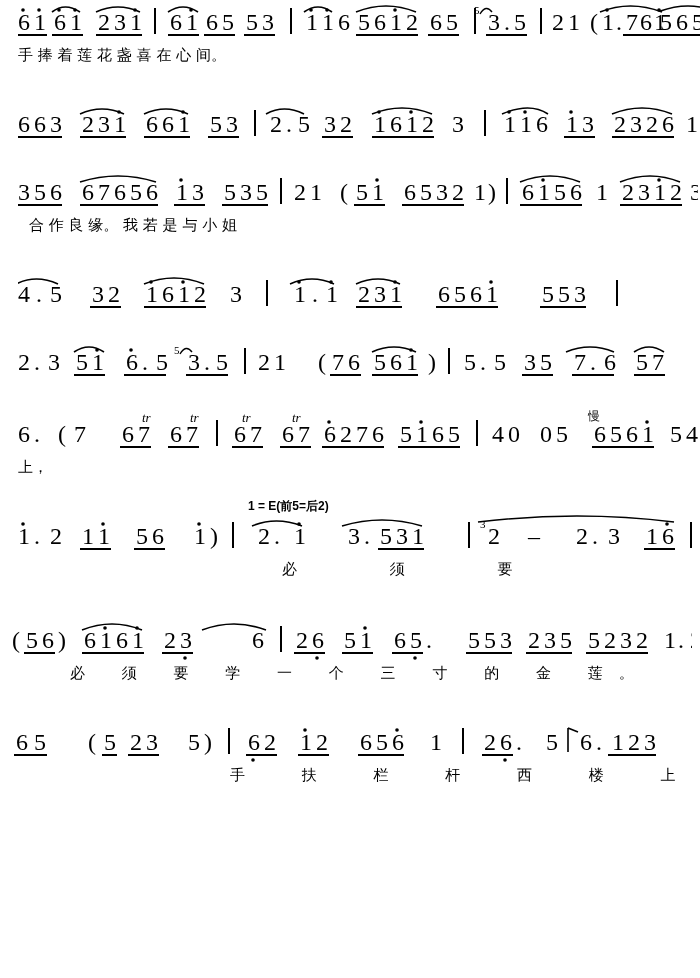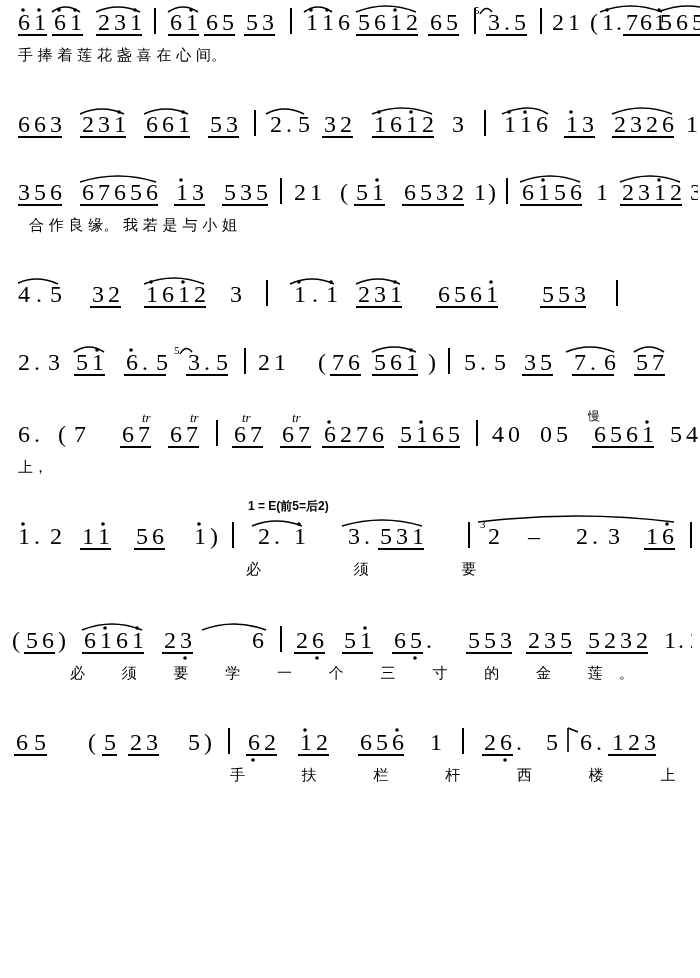--- a/index.html
+++ b/index.html
@@ -468,21 +468,21 @@
             <text x="590" y="30">3</text>
           <text x="628" y="30">1</text>
             <text x="644" y="30">6</text>
           <line x1="626" y1="35" x2="657" y2="35" stroke="#000" stroke-width="2"></line>
           <circle cx="649" cy="10" r="1.8"></circle>
           <path d="M460 8 Q560 -4 656 8" fill="none" stroke="#000" stroke-width="1.6"></path>
           <rect x="672" y="8" width="2" height="26"></rect>
         </g>
       </svg>
     </div>
-    <div class="lrow" style="padding-left:246px;">
+    <div class="lrow" style="padding-left:246px;margin-left:36px;">
       <span style="letter-spacing:44px;">必 须 要</span>
     </div>
   </div>
 
   <div class="system" style="margin-top:24px;">
     <div class="nrow" style="height:46px;">
       <svg width="680" height="46" style="position:absolute;left:12px;top:0;">
         <g font-family="Liberation Serif, serif" font-size="24" fill="#000">
           <text x="0" y="30">(</text>
             <text x="14" y="30">5</text>

